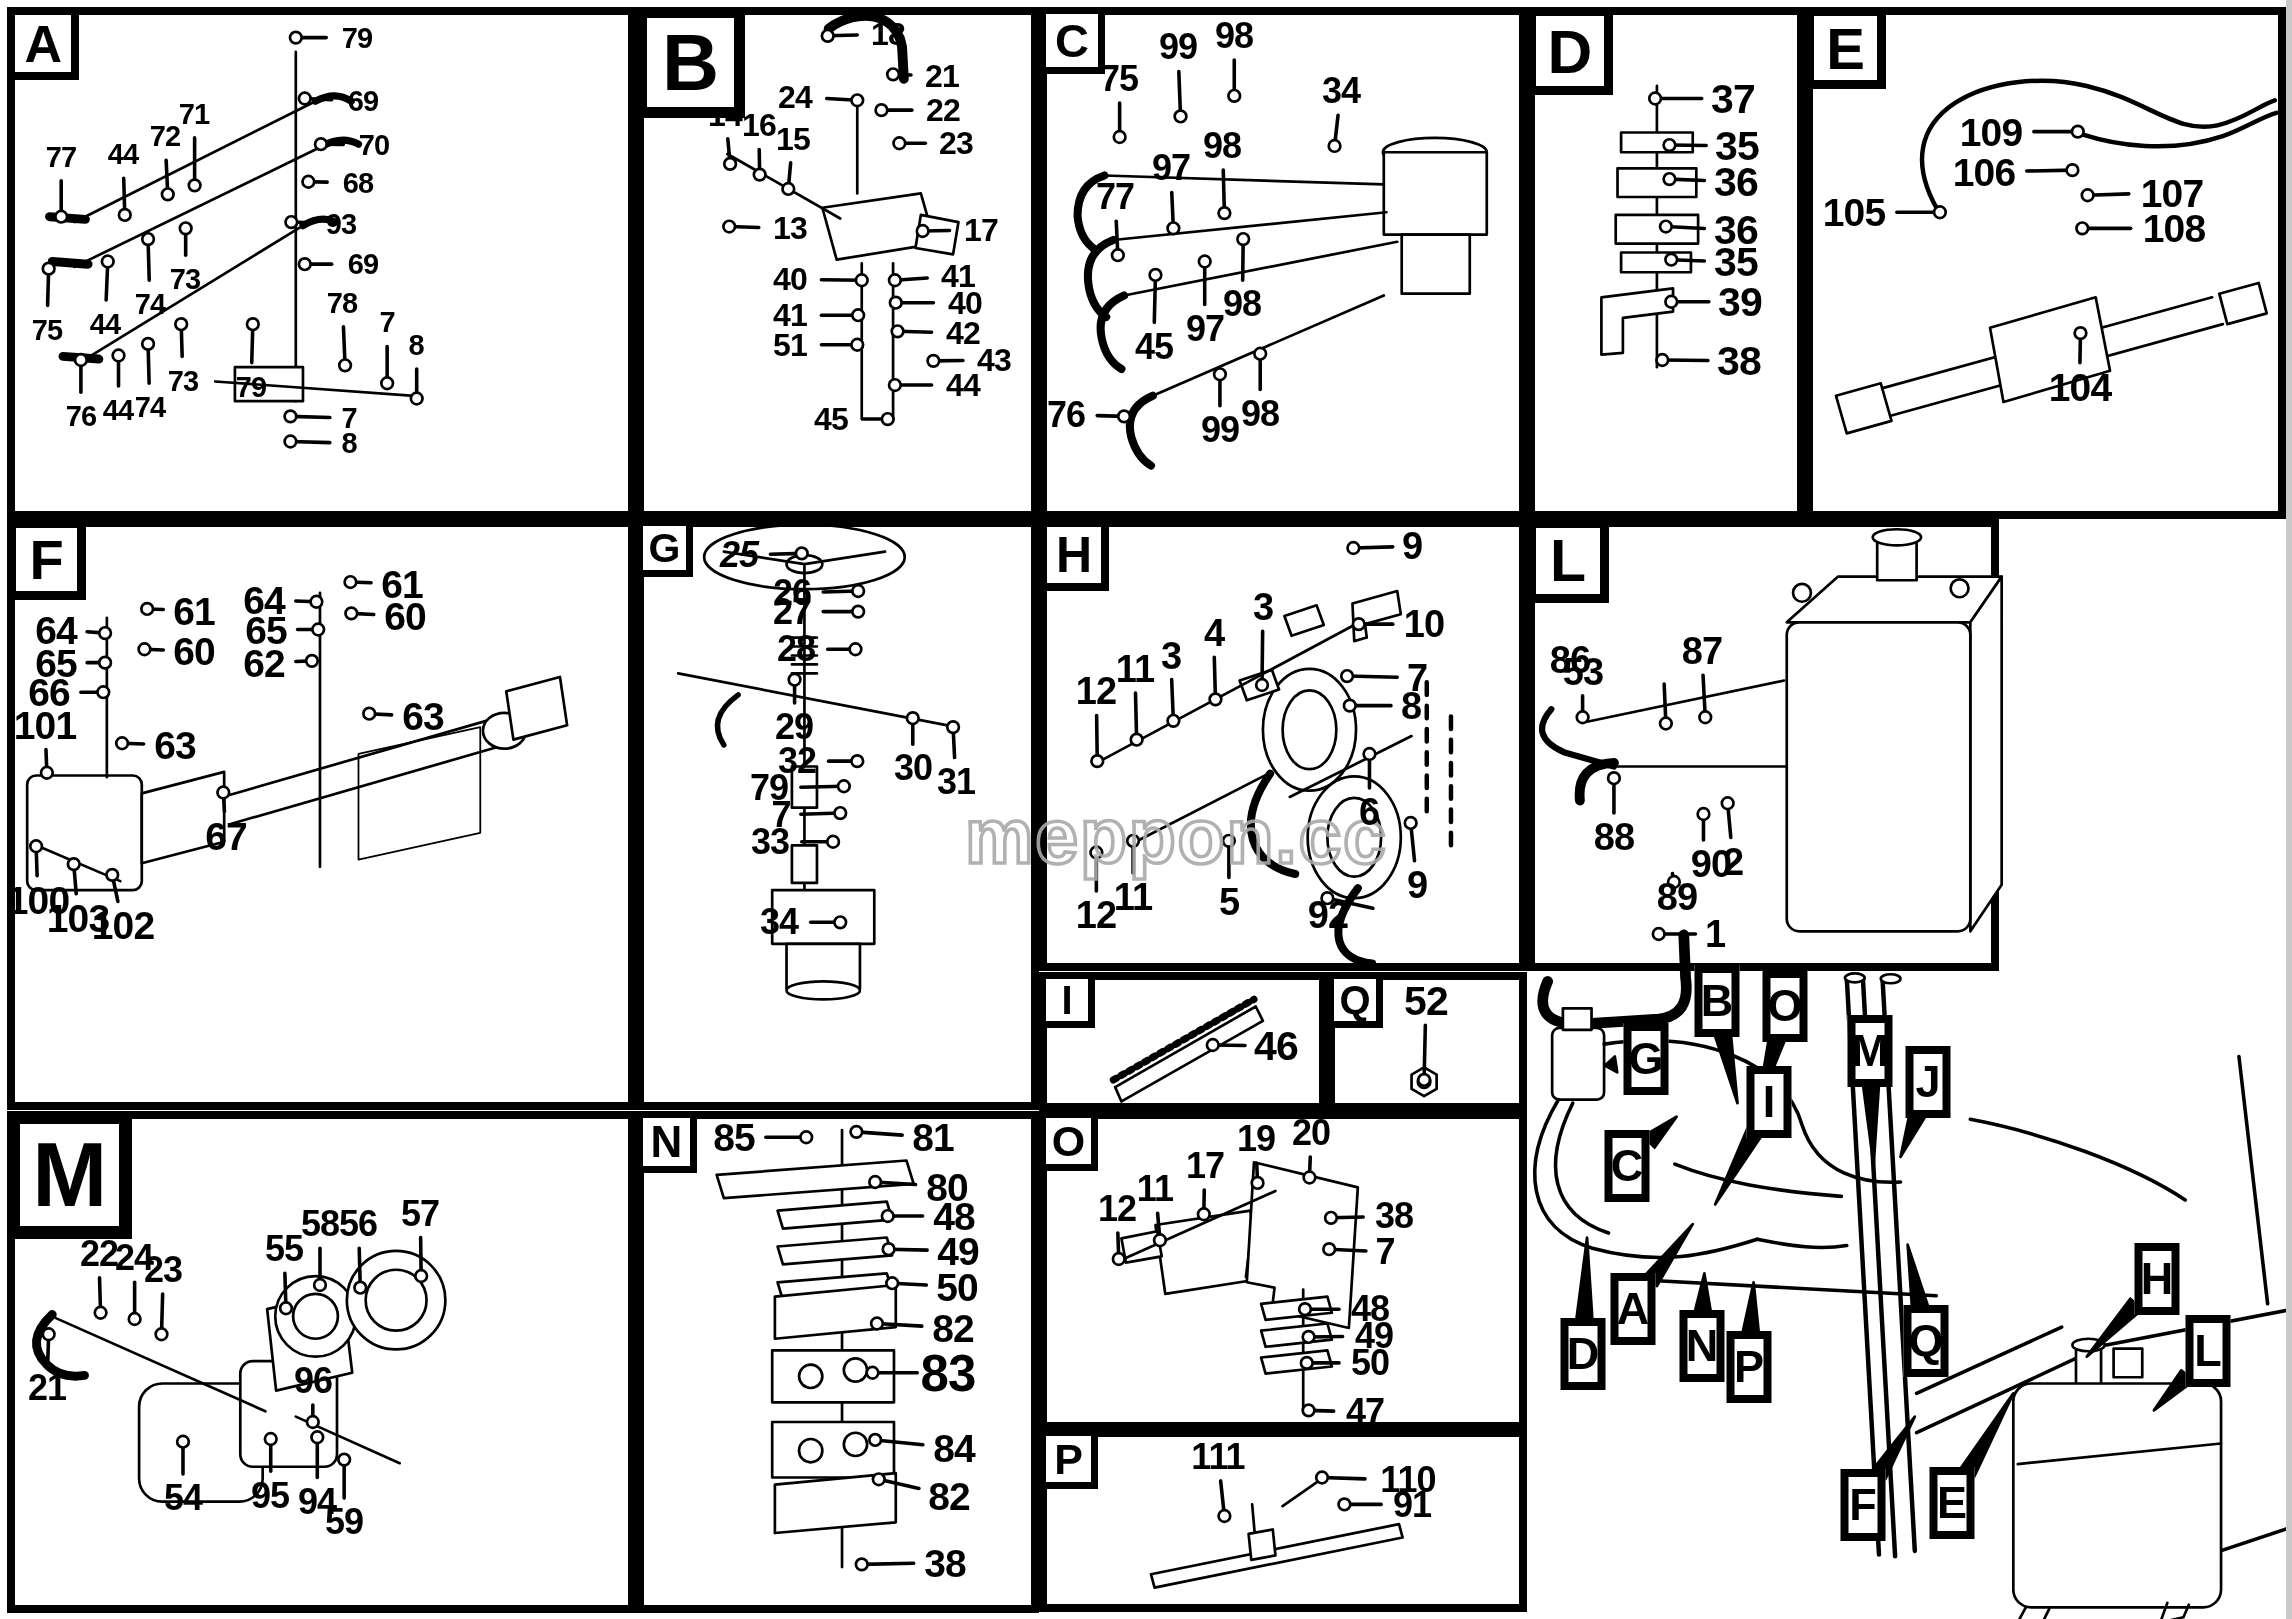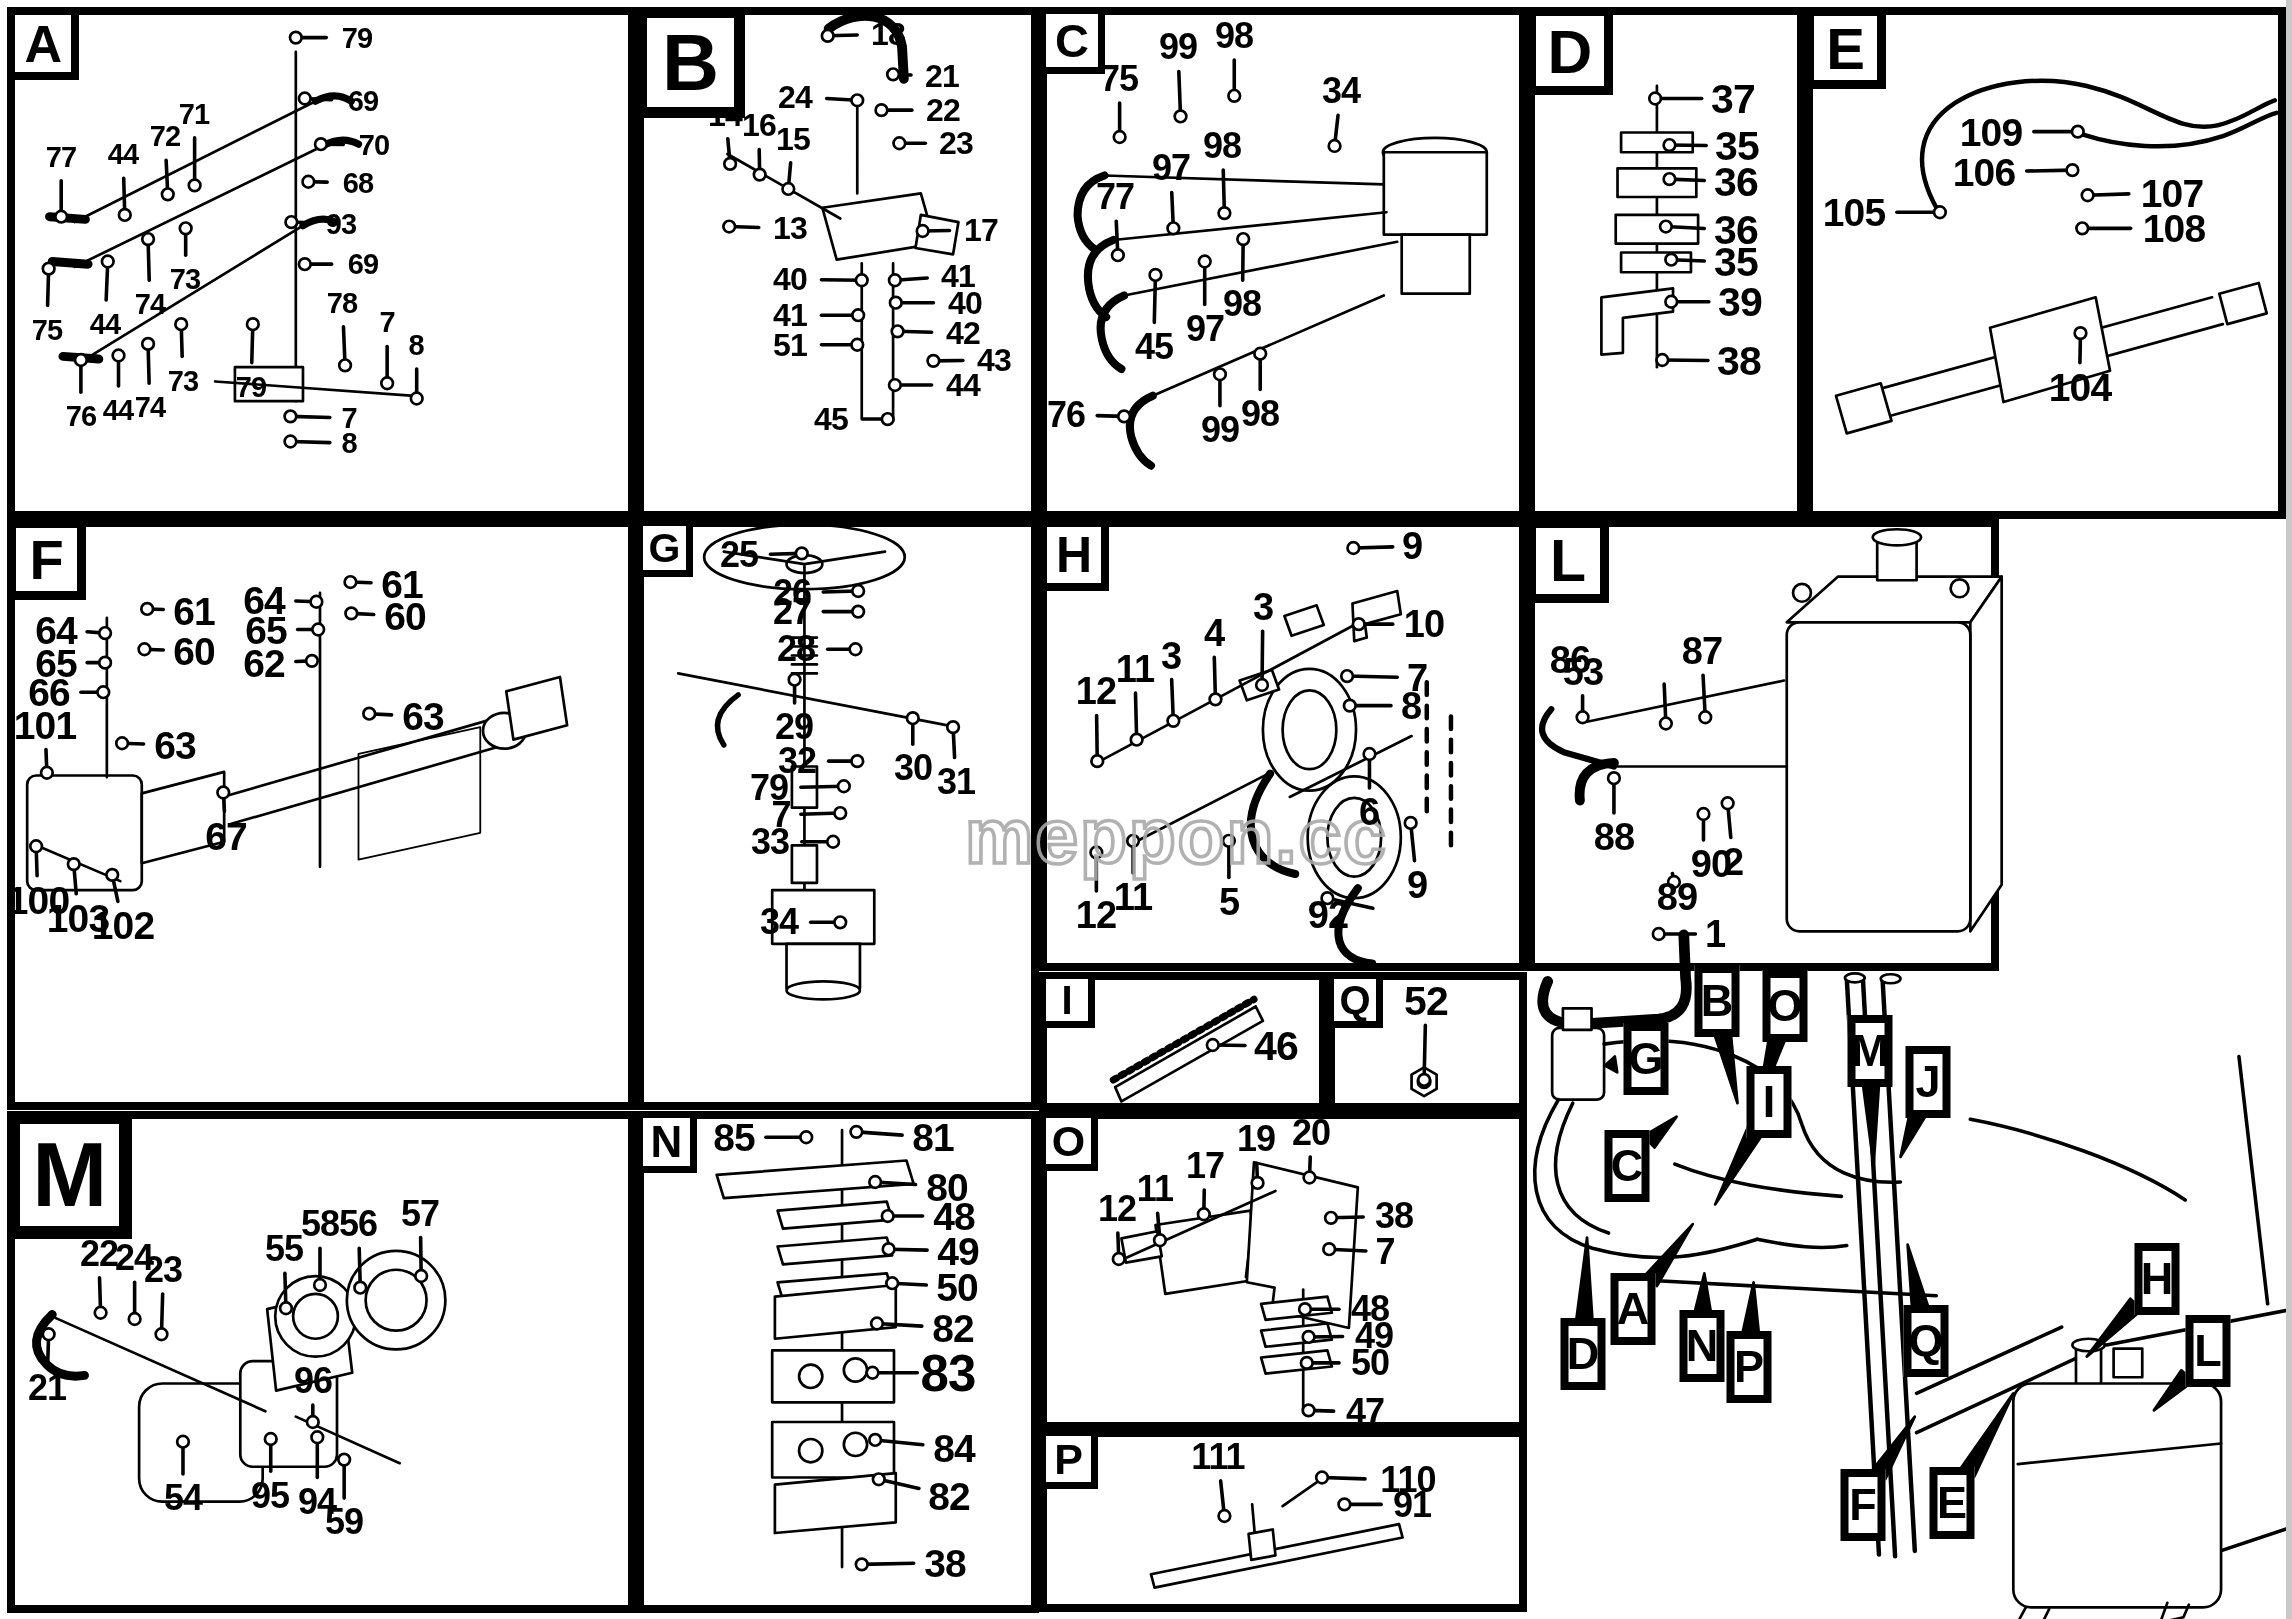--- a/index.html
+++ b/index.html
@@ -619,21 +619,21 @@
     <div class="callout" style="left: 264px; top: 663px; font-size: 39px;">62</div>
     <div class="callout" style="left: 402px; top: 584px; font-size: 39px;">61</div>
     <div class="callout" style="left: 405px; top: 616px; font-size: 39px;">60</div>
     <div class="callout" style="left: 423px; top: 716px; font-size: 39px;">63</div>
     <div class="callout" style="left: 226px; top: 836px; font-size: 39px;">67</div>
     <div class="callout" style="left: 38px; top: 900px; font-size: 39px;">100</div>
     <div class="callout" style="left: 78px; top: 918px; font-size: 39px;">103</div>
     <div class="callout" style="left: 123px; top: 925px; font-size: 39px;">102</div>
     <div class="tag" style="left: 7.2px; top: 519px; width: 79px; height: 81px; border-width: 9px; font-size: 56px;">F</div>
     <div class="panel" style="left: 636px; top: 519px; width: 403px; height: 591px;"></div>
-    <div class="callout" style="left: 739px; top: 555px; font-size: 36px;">25</div>
+    <div class="callout" style="left: 739px; top: 555px; font-size: 36px; font-style: italic;">25</div>
     <div class="callout" style="left: 792px; top: 593px; font-size: 36px;">26</div>
     <div class="callout" style="left: 792px; top: 612px; font-size: 36px;">27</div>
     <div class="callout" style="left: 796px; top: 649px; font-size: 36px;">28</div>
     <div class="callout" style="left: 794px; top: 727px; font-size: 36px;">29</div>
     <div class="callout" style="left: 797px; top: 761px; font-size: 36px;">32</div>
     <div class="callout" style="left: 769px; top: 788px; font-size: 36px;">79</div>
     <div class="callout" style="left: 781px; top: 815px; font-size: 36px;">7</div>
     <div class="callout" style="left: 770px; top: 842px; font-size: 36px;">33</div>
     <div class="callout" style="left: 913px; top: 768px; font-size: 36px;">30</div>
     <div class="callout" style="left: 956px; top: 782px; font-size: 36px;">31</div>

